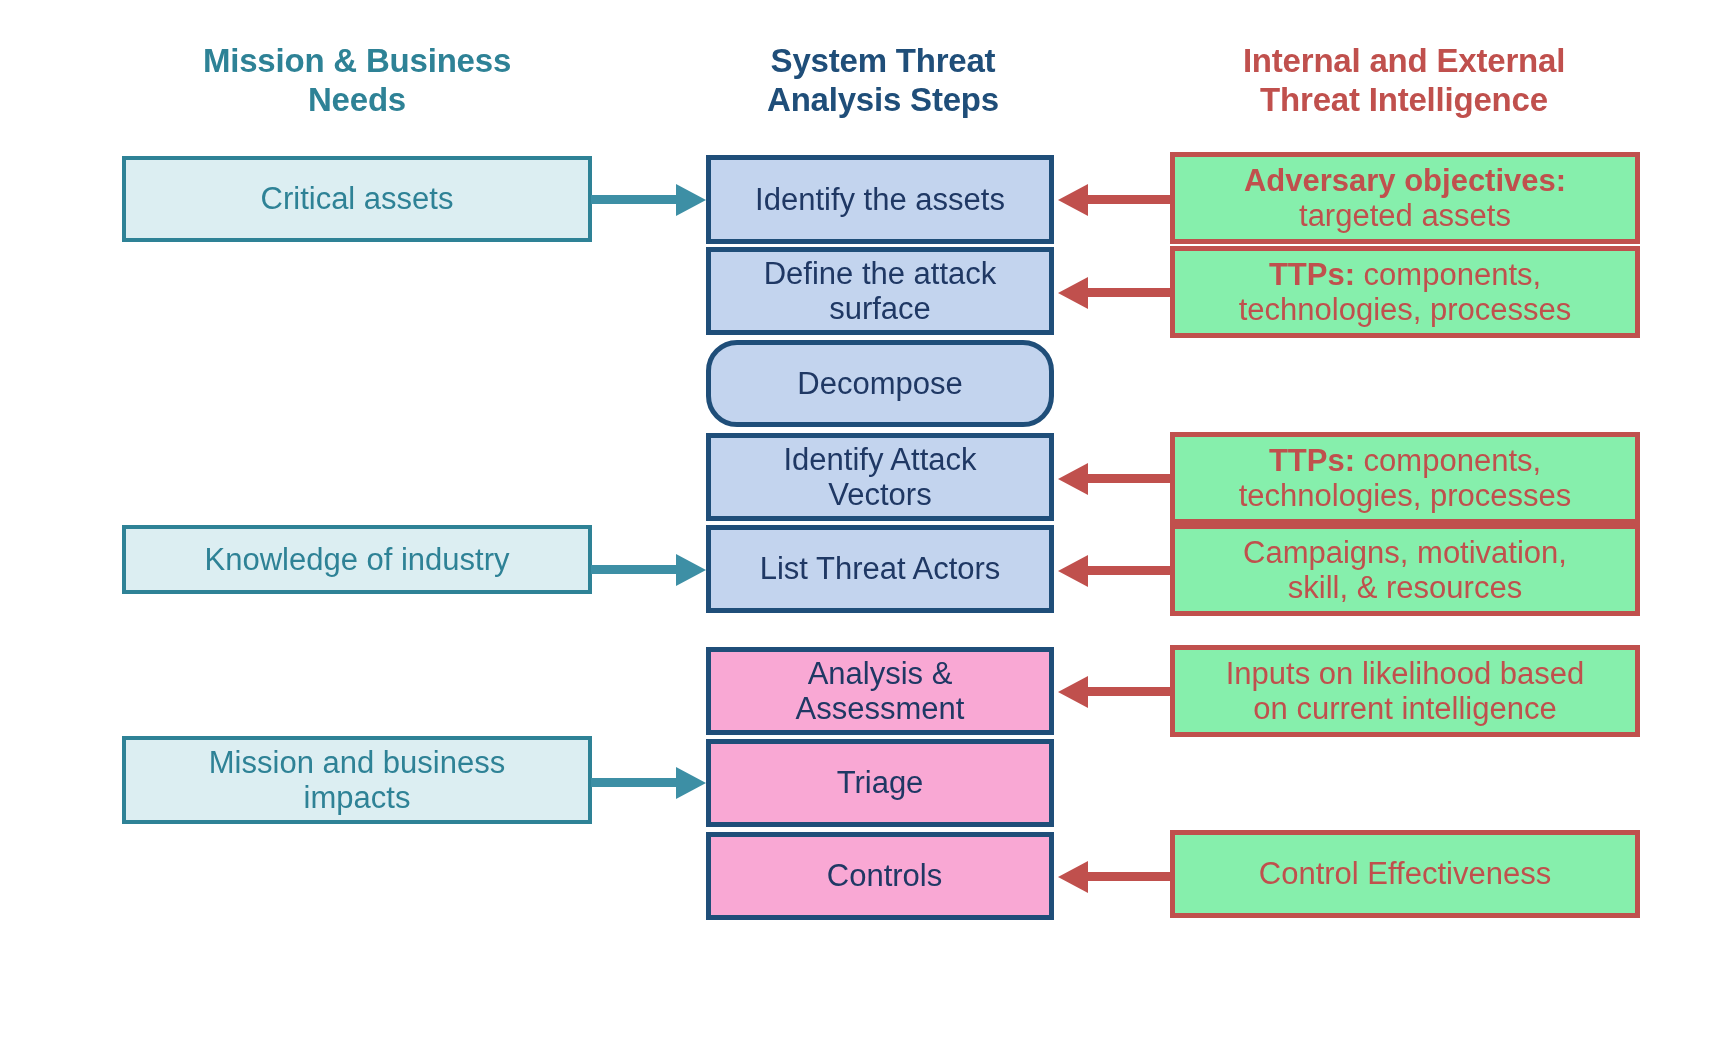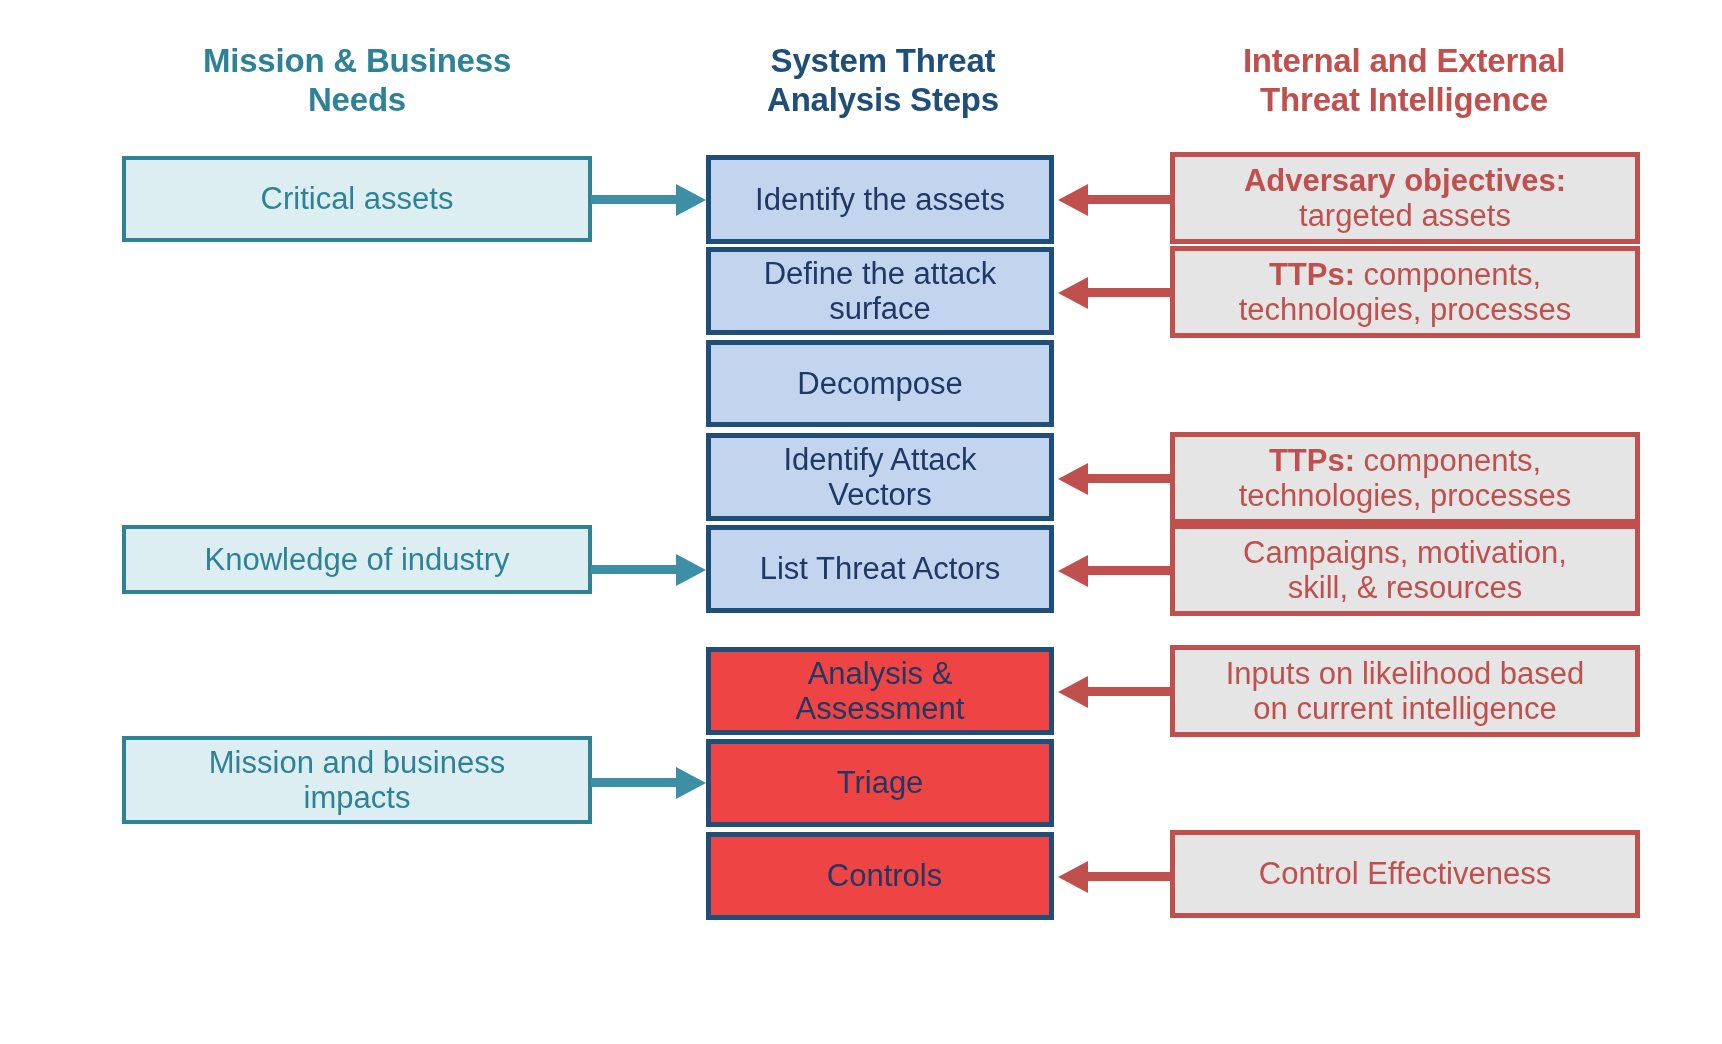--- a/index.html
+++ b/index.html
@@ -47,25 +47,25 @@
     font-size:31px;
   }
   
   .box.mid{
     left:688px;width:348px;
     background:#C3D4EE;
     border:5px solid #1F4E79;
     color:#1F3864;
     font-size:31px;
   }
-  .box.mid.dark{background:#ef4444;}
+  .box.mid.dark{background:#f9a8d4;}
   
   .box.right{
     left:1152px;width:470px;
-    background:#e5e5e5;
+    background:#86efac;
     border:5px solid #C0504D;
     color:#C0504D;
     font-size:31px;
   }
   .box.right b{font-weight:bold;}
 
   
   .arrow{position:absolute;height:0;}
   .arrow .shaft{position:absolute;top:0;height:9px;}
   .arrow .head{position:absolute;top:-11px;width:0;height:0;}
@@ -126,21 +126,21 @@
     </span>
   </div>
 
   <div class="box mid" style="top:247px;height:88px;">
     <span class="txt">
       <span class="l">Define the attack</span>
       <span class="l">surface</span>
     </span>
   </div>
 
-  <div class="box mid" style="top:340px;height:87px;">
+  <div class="box mid" style="top:340px;height:87px;border-radius:31px;">
     <span class="txt">
       <span class="l">Decompose</span>
     </span>
   </div>
 
   <div class="box mid" style="top:433px;height:88px;">
     <span class="txt">
       <span class="l">Identify Attack</span>
       <span class="l">Vectors</span>
     </span>

